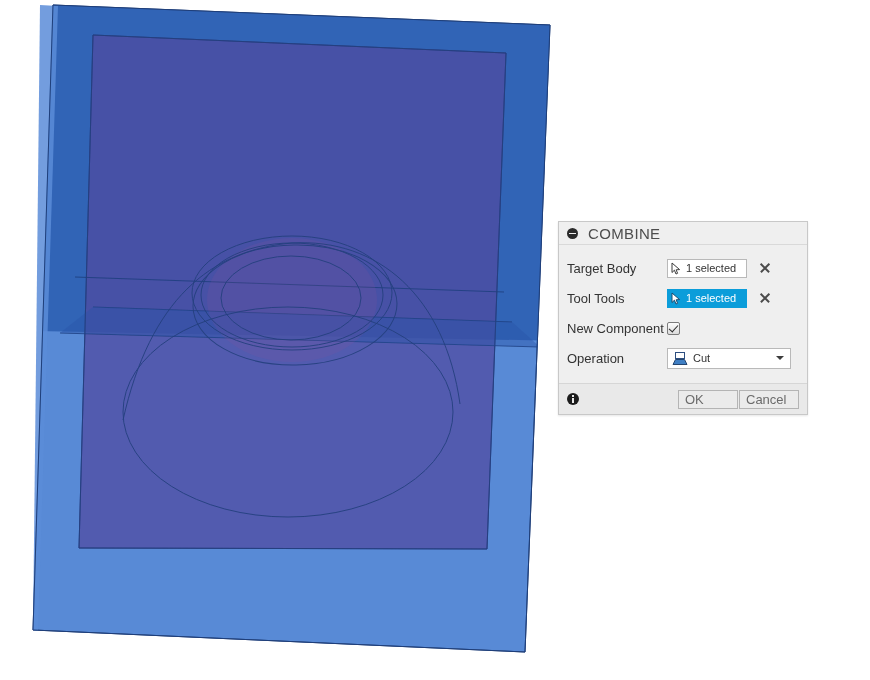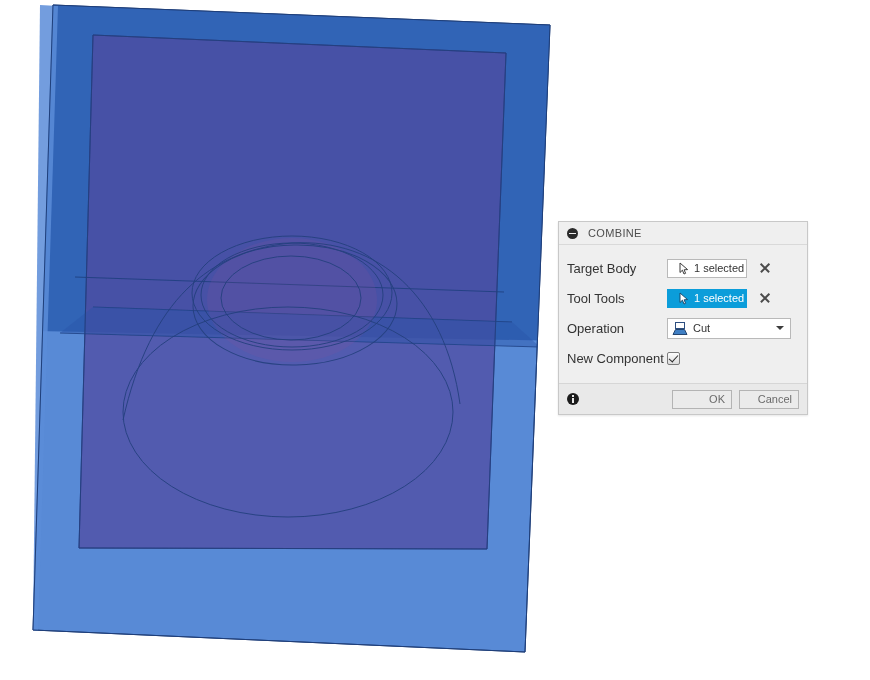--- a/index.html
+++ b/index.html
@@ -55,21 +55,21 @@
     margin-right: 10px;
   }
   .collapse-icon::after {
     content: "";
     position: absolute;
     left: 2px; top: 5px;
     width: 7px; height: 1.5px;
     background: #efefef;
   }
   .dlg-title {
-    font-size: 11px;
+    font-size: 15px;
     color: #4d4d4d;
     letter-spacing: 0.35px;
   }
 
   .dlg-body {
     padding: 8px 0 10px 0;
     background: #efefef;
   }
   .dlg-row {
     display: flex;
@@ -85,21 +85,21 @@
     line-height: 1;
   }
 
   
   .sel-field {
     width: 80px;
     height: 19px;
     box-sizing: border-box;
     display: flex;
     align-items: center;
-    padding-left: 11px;
+    padding-left: 3px;
     font-size: 11px;
     background: #ffffff;
     border: 1px solid #b9b9b9;
     color: #333333;
   }
   .sel-field.active {
     background: #0b9dda;
     border: 1px solid #0b9dda;
     color: #ffffff;
   }
@@ -198,28 +198,28 @@
     width: 1.6px; height: 5px;
     background: #e9e9e9;
   }
   .footer-spacer { flex: 1 1 auto; }
   .btn {
     height: 19px;
     min-width: 60px;
     box-sizing: border-box;
     background: #ebebeb;
     border: 1px solid #b4b4b4;
-    font-size: 11px;
+    font-size: 13px;
     font-family: "Liberation Sans", sans-serif;
     color: #6b6b6b;
-    text-align: right;
+    text-align: left;
     line-height: 17px;
     padding: 0 6px;
   }
-  .btn + .btn { margin-left: 7px; }
+  .btn + .btn { margin-left: 1px; }
 </style>
 </head>
 <body>
 
 <div id="viewport">
   <svg width="870" height="680" viewBox="0 0 870 680">
     <defs>
       <clipPath id="clipOuter">
         <polygon points="53,5 550,25 525,652 33,630"></polygon>
       </clipPath>
@@ -302,36 +302,36 @@
       <div class="sel-field active">
         <svg class="cursor-icon" viewBox="0 0 11 13">
           <path d="M1,1 L1,10.5 L3.4,8.2 L5,12 L6.6,11.3 L5.1,7.8 L8.6,7.6 Z" fill="#ffffff" stroke="#1b4a6e" stroke-width="1"></path>
         </svg>
         <span>1 selected</span>
       </div>
       <span class="clear-x"></span>
     </div>
 
     <div class="dlg-row">
+      <span class="dlg-label">New Component</span>
+      <span class="cbx checked"></span>
+    </div>
+
+    <div class="dlg-row">
       <span class="dlg-label">Operation</span>
       <div class="op-select">
         <svg class="op-icon" viewBox="0 0 16 15">
           <rect x="3.5" y="1.5" width="9" height="6" fill="#ffffff" stroke="#2e4f80" stroke-width="1"></rect>
           <polygon points="1,13.5 3.5,8.5 12.5,8.5 15,13.5" fill="#3f7fc4" stroke="#24456f" stroke-width="1"></polygon>
         </svg>
         <span class="op-text">Cut</span>
         <span class="op-arrow"></span>
       </div>
     </div>
 
-    <div class="dlg-row">
-      <span class="dlg-label">New Component</span>
-      <span class="cbx checked"></span>
-    </div>
-
 
   </div>
 
   <div class="dlg-footer">
     <span class="info-icon"></span>
     <span class="footer-spacer"></span>
     <button class="btn">OK</button>
     <button class="btn">Cancel</button>
   </div>
 

